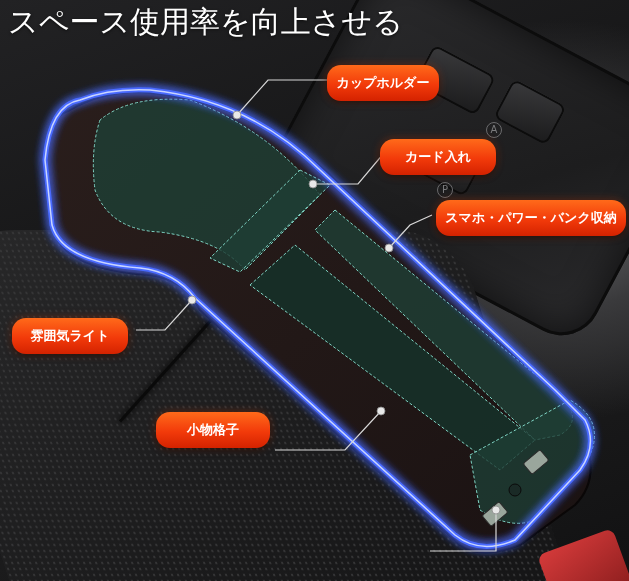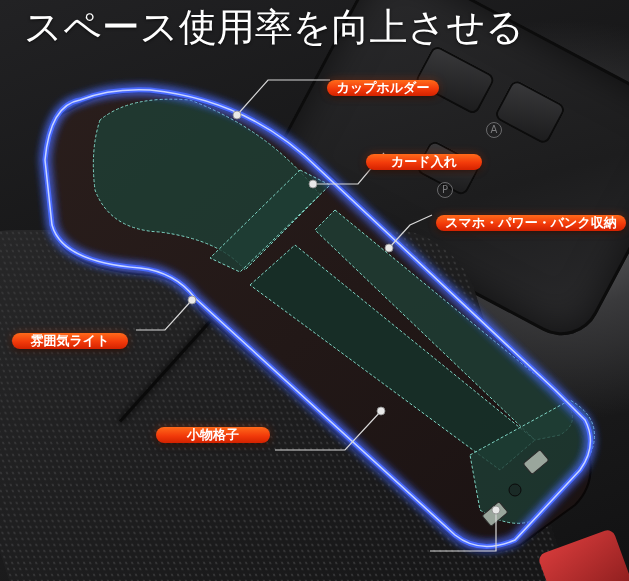--- a/index.html
+++ b/index.html
@@ -43,35 +43,34 @@
   .console-glyph {
     position: absolute; color: #7c7c7e; font-size: 10px; width: 16px; height: 16px;
     border: 1px solid #6a6a6c; border-radius: 50%; text-align: center; line-height: 14px;
   }
   .red-part {
     position: absolute; left: 545px; top: 540px; width: 80px; height: 60px;
     background: linear-gradient(160deg, #d43a3a, #8d1e1e);
     border-radius: 8px; transform: rotate(-20deg);
   }
   .title {
-    position: absolute; left: 24px; top: 2px;
-    color: #ffffff; font-size: 38px; font-weight: normal; letter-spacing: 0px;
+    position: absolute; left: 8px; top: 2px;
+    color: #ffffff; font-size: 30px; font-weight: normal; letter-spacing: 0px;
     text-shadow: 0 1px 3px rgba(0,0,0,.6);
     font-family: "DejaVu Sans", sans-serif;
     white-space: nowrap;
   }
   .pill {
-    position: absolute; height: 16px; border-radius: 14px;
+    position: absolute; height: 36px; border-radius: 14px;
     background: linear-gradient(180deg, #ff6a1a 0%, #f23a0a 55%, #d42200 100%);
     color: #ffffff; font-size: 13px; font-weight: bold;
     display: flex; align-items: center; justify-content: center;
     box-shadow: 0 2px 6px rgba(0,0,0,.6), 0 0 8px rgba(255,80,20,.35);
     white-space: nowrap;
     font-family: Liberation Mono, monospace;
-    margin-top: 15px;
   }
   .overlay { position: absolute; left: 0; top: 0; }
 </style>
 </head>
 <body>
 
 <div class="stage">
 
   <div class="console"></div>
   <div class="console-btn" style="left:420px;top:58px;"></div>
@@ -135,18 +134,18 @@
       <circle cx="389" cy="248" r="4"></circle>
       <circle cx="192" cy="300" r="4"></circle>
       <circle cx="381" cy="411" r="4"></circle>
       <circle cx="496" cy="510" r="4"></circle>
     </g>
   </svg>
 
   <div class="title">スペース使用率を向上させる</div>
 
   <div class="pill" style="left:327px;top:65px;width:112px;">カップホルダー</div>
-  <div class="pill" style="left:366px;top:139px;width:116px;">カード入れ</div>
+  <div class="pill" style="left:380px;top:139px;width:116px;">カード入れ</div>
   <div class="pill" style="left:12px;top:318px;width:116px;">雰囲気ライト</div>
   <div class="pill" style="left:436px;top:200px;width:190px;">スマホ・パワー・バンク収納</div>
   <div class="pill" style="left:156px;top:412px;width:114px;">小物格子</div>
 
 </div>
 
 </body></html>

